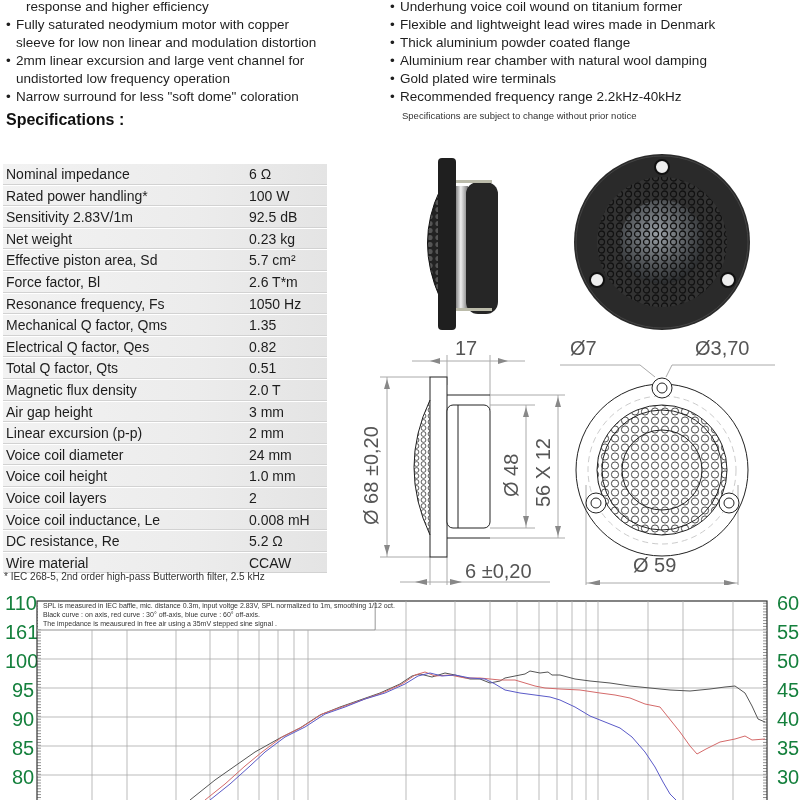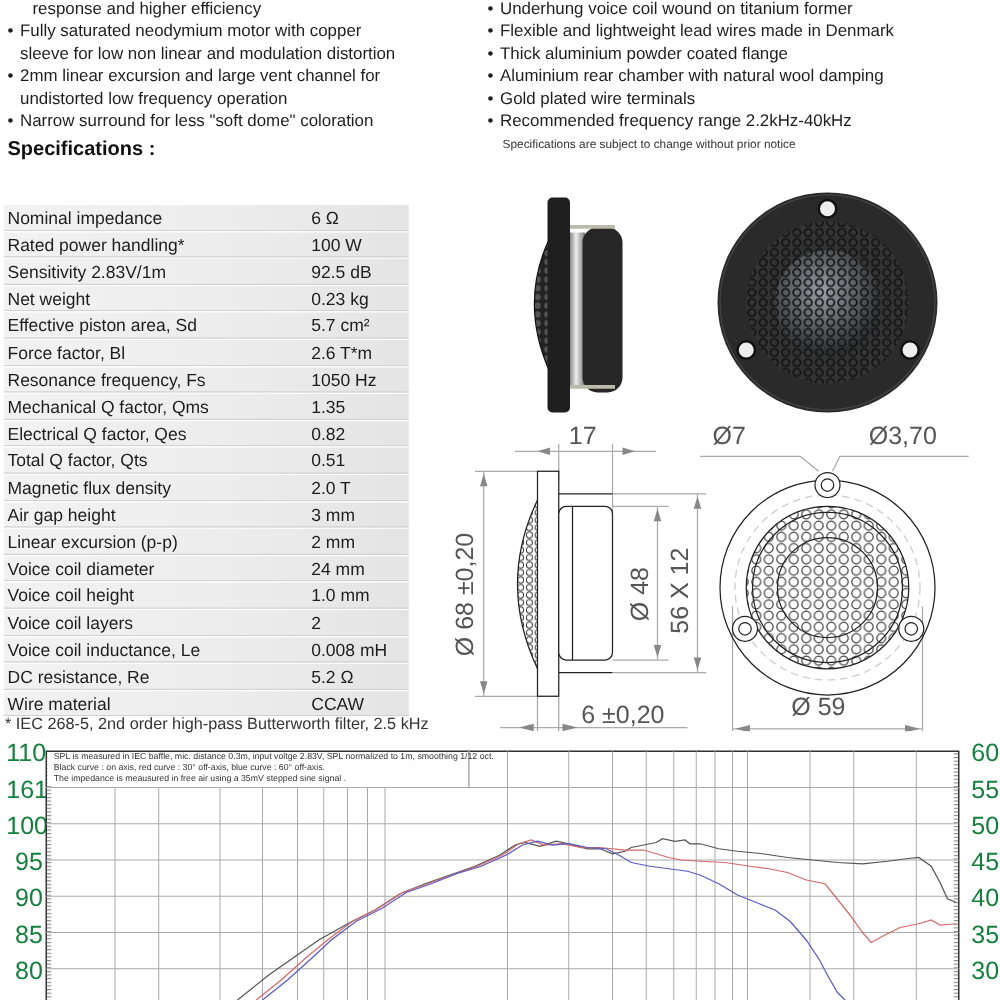--- a/index.html
+++ b/index.html
@@ -11,21 +11,21 @@
   #features-left { left:6px; top:-2px; }
   #features-right { left:390px; top:-2px; }
   .notice { position:absolute; left:402px; top:110px; font-size:9.5px; color:#333; }
   .spec-title { position:absolute; left:6px; top:111px; font-size:16px; font-weight:bold; color:#111; }
   .spec-table { position:absolute; left:3px; top:148px; width:324px;margin-top:16px; }
   .spec-row { height:20.6px; margin-bottom:1px; position:relative; font-size:14px; line-height:21px;
               background:linear-gradient(to right,#f2f2f2 0%,#ececec 60%,#e4e4e4 100%);
               box-shadow: inset 0 -1px 0 #d2d2d2; }
   .spec-row .k { position:absolute; left:3px; top:0; color:#1d1d1d; }
   .spec-row .v { position:absolute; left:246px; top:0; color:#1d1d1d; }
-  .footnote { position:absolute; left:4px; top:571px; font-size:13px; color:#333; }
+  .footnote { position:absolute; left:4px; top:571px; font-size:10px; color:#333; }
   .photo, .drawing { position:absolute; }
   .chart { position:absolute; left:0; top:594px; width:800px; height:206px; }
   .ylab { position:absolute; font-size:20px; color:#15803d; }
   .chart-note { position:absolute; left:43px; font-size:7px; color:#333; white-space:nowrap; }
 </style>
 </head>
 <body>
 
 <div id="features-left" class="feat">
   <div><span class="b cont"></span><span>response and higher efficiency</span></div>

